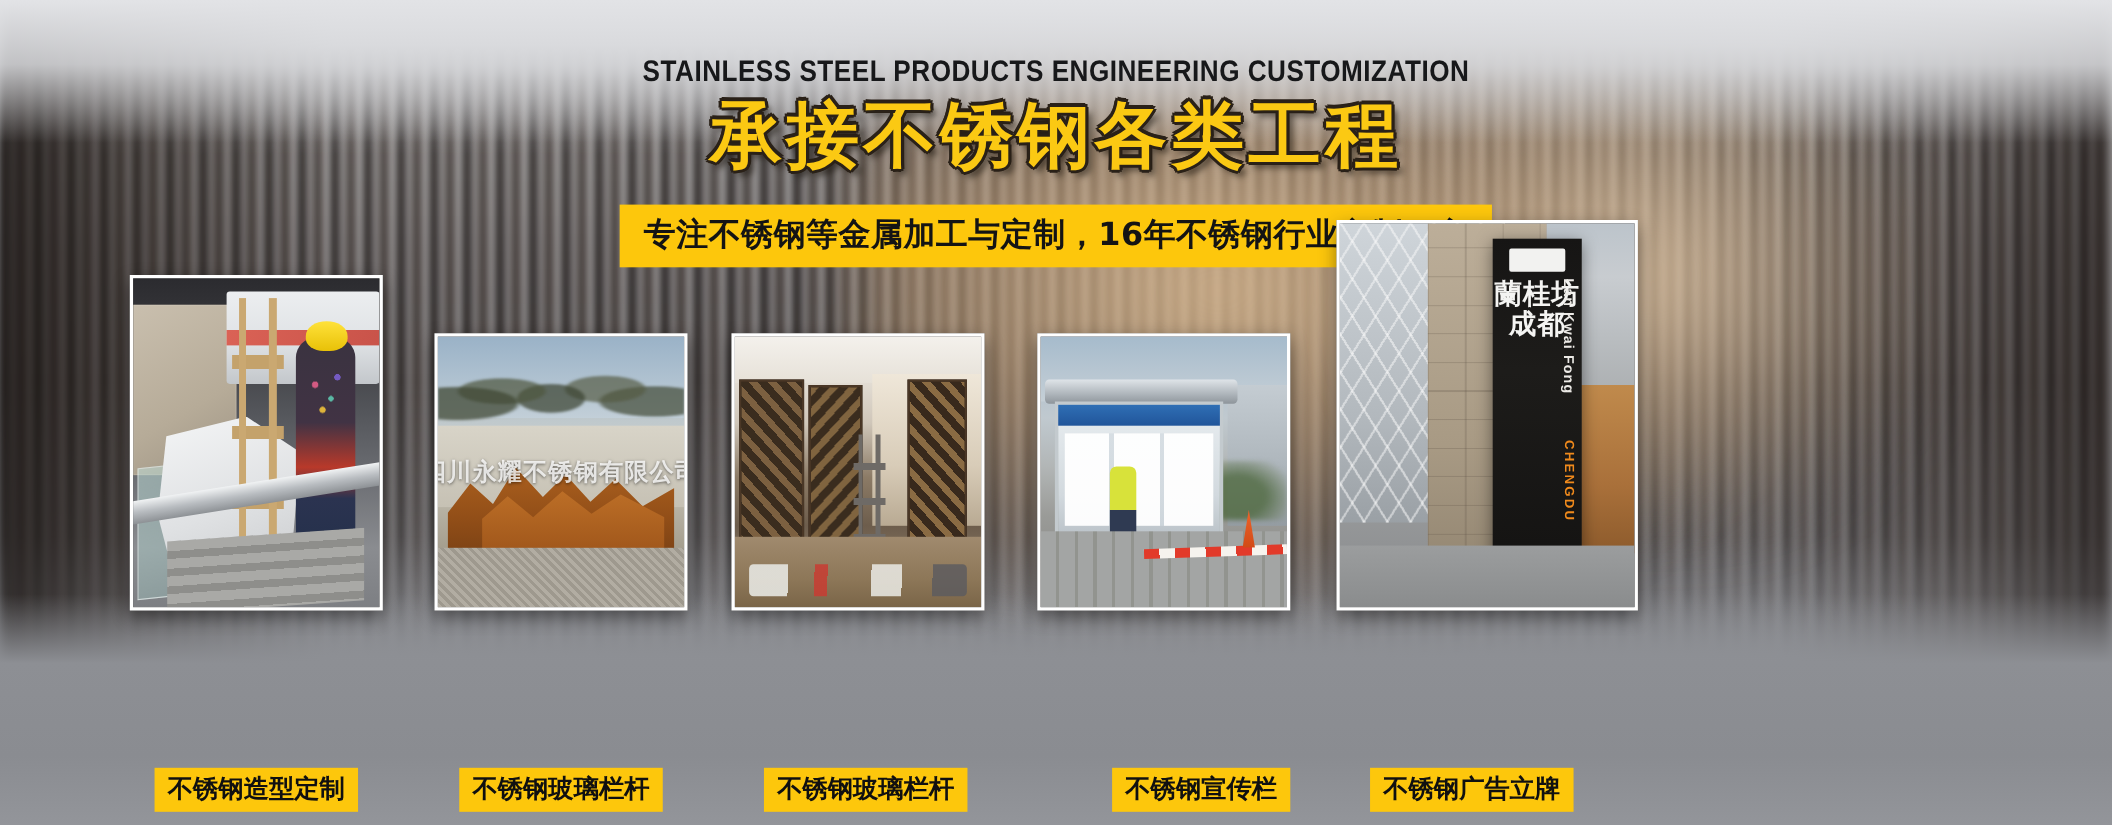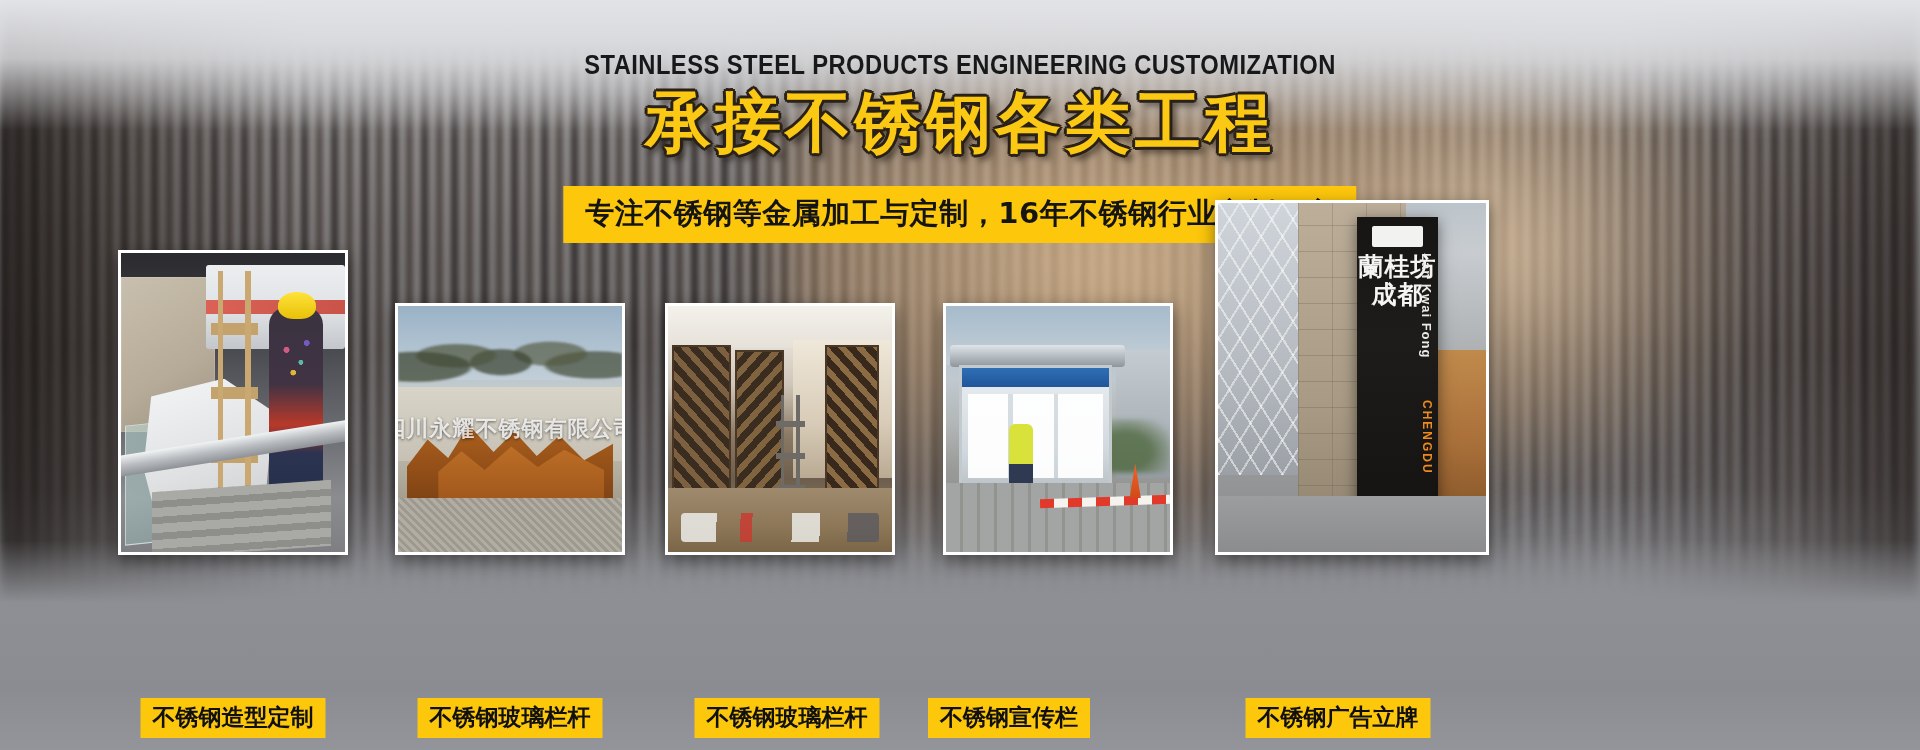--- a/index.html
+++ b/index.html
@@ -393,21 +393,21 @@
             <div class="p4-boardhdr"></div>
             <div class="p4-boardcols"></div>
           </div>
           <div class="p4-worker"></div>
           <div class="p4-pave"></div>
           <div class="p4-tape"></div>
           <div class="p4-cone"></div>
         </div>
       </div>
     </div>
-    <div class="cap" style="left:1009px; top:698px;text-align:center;">不锈钢宣传栏</div>
+    <div class="cap" style="left:1092px; top:698px;text-align:center;">不锈钢宣传栏</div>
 
     <div class="card" style="left:1215px; top:200px; width:274px; height:355px;">
       <div class="frame">
         <div class="photo p5">
           <div class="p5-bldg"></div>
           <div class="p5-stone"></div>
           <div class="p5-right"></div>
           <div class="p5-pylon">
             <div class="p5-logo"></div>
             <div class="p5-cn">蘭桂坊成都</div>

